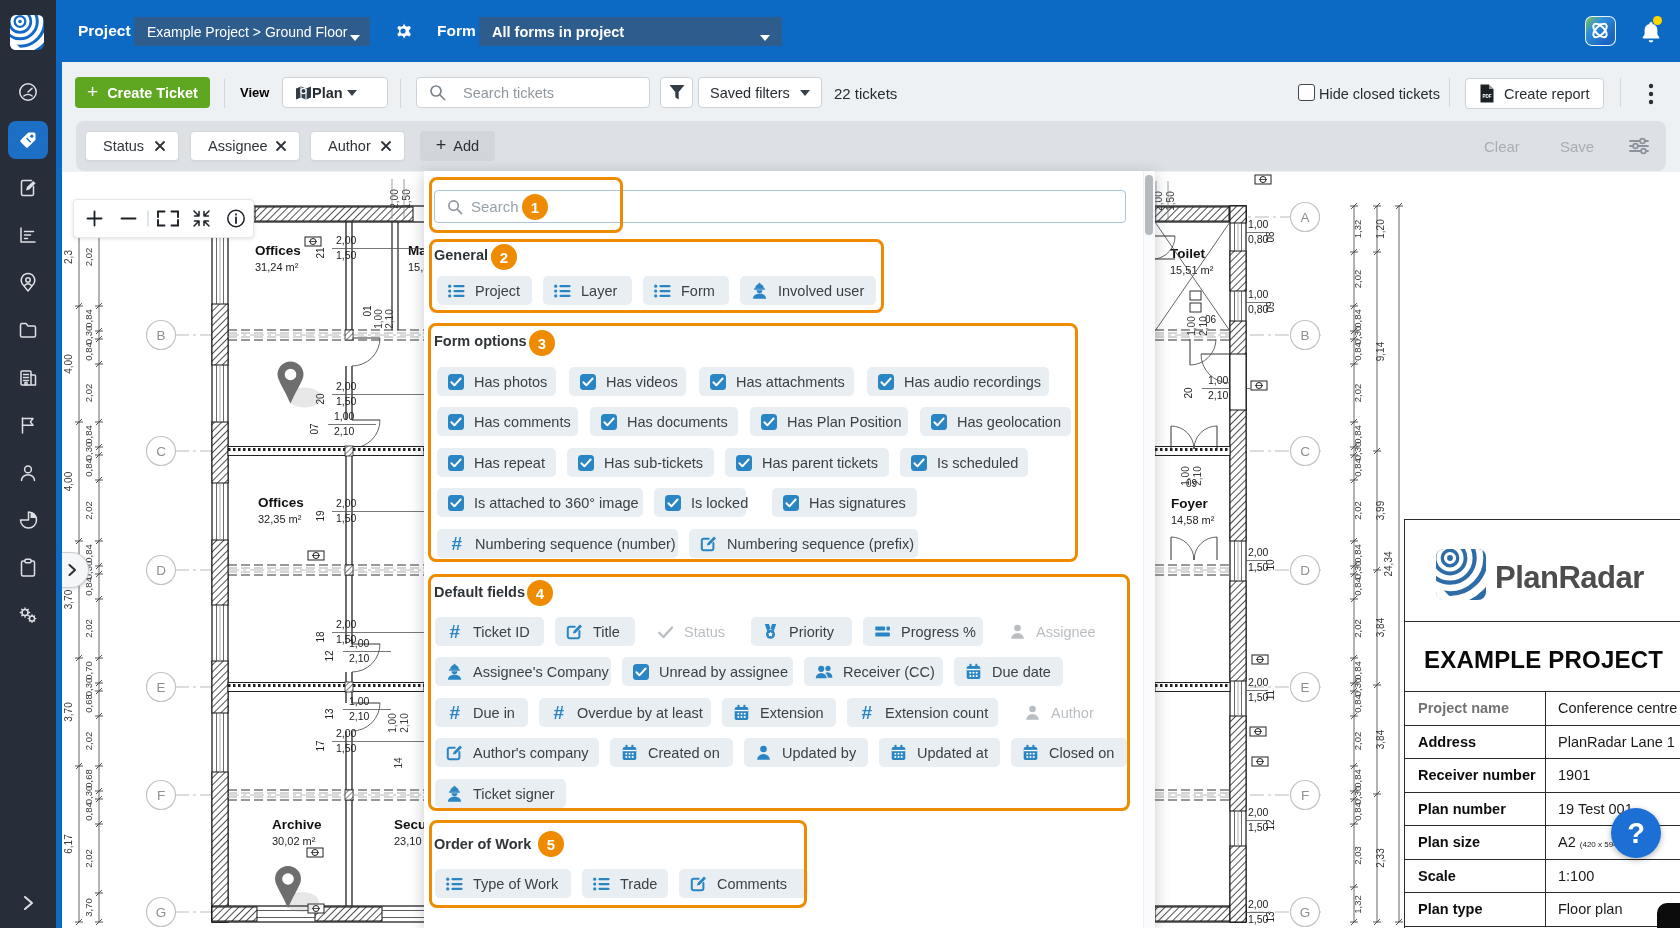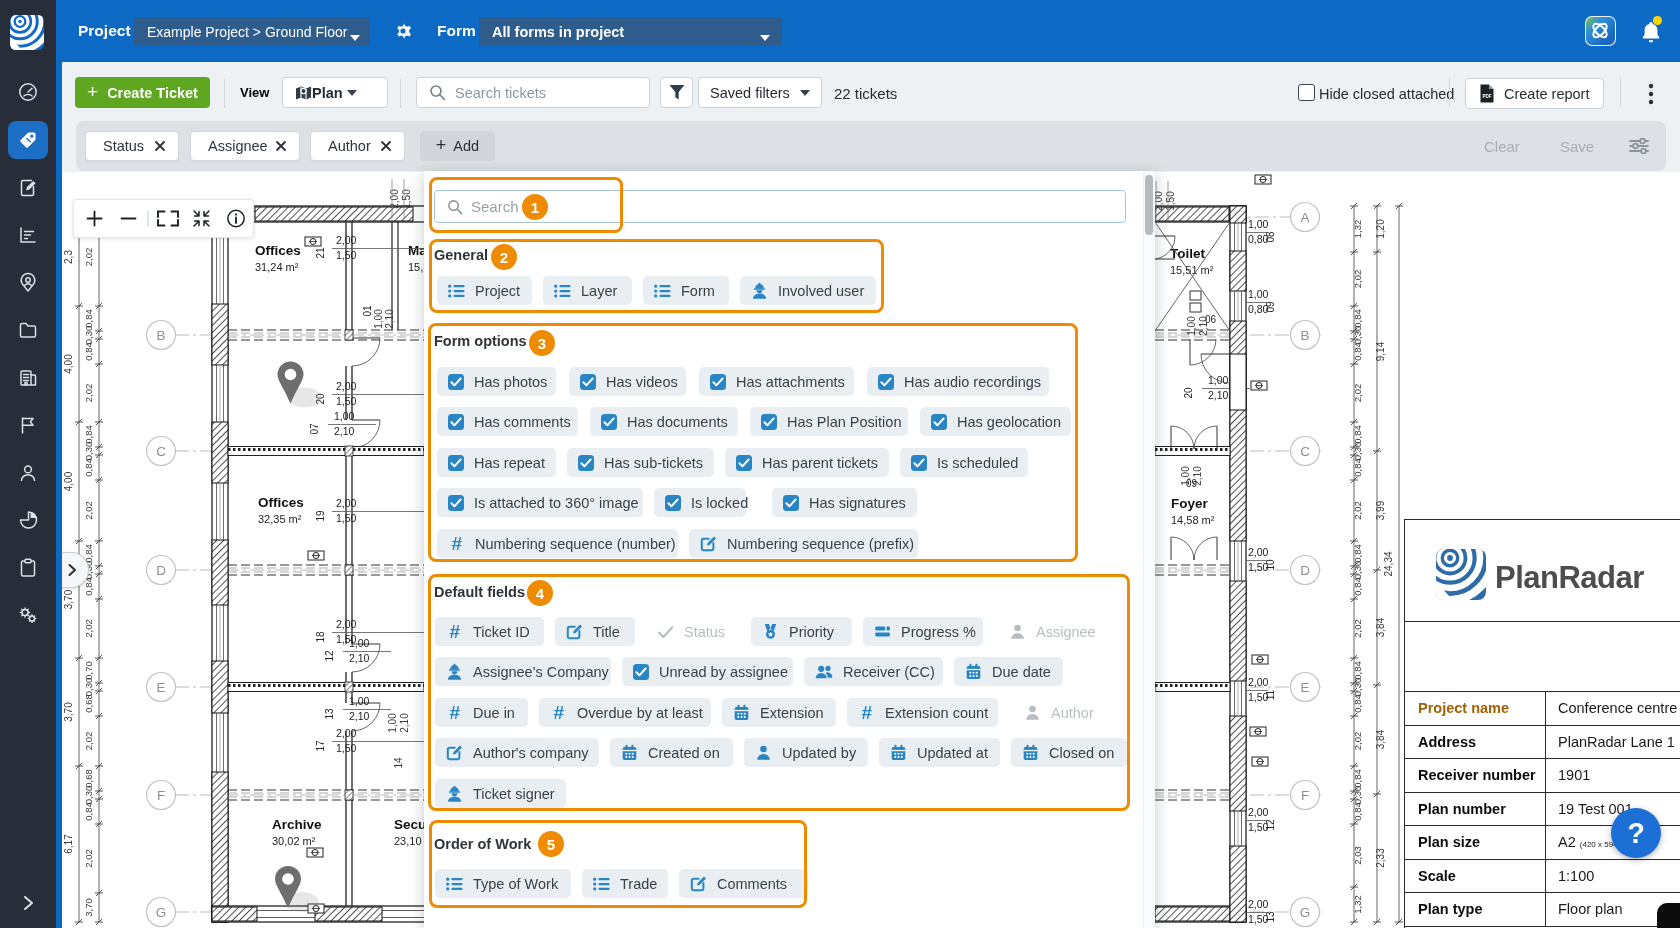--- a/index.html
+++ b/index.html
@@ -450,23 +450,24 @@
             <circle cx="14" cy="9" r="11.5" stroke-width="4.2"></circle>
             <circle cx="14" cy="9" r="20" stroke-width="5.2"></circle>
             <circle cx="14" cy="9" r="30" stroke-width="6.5"></circle>
             <circle cx="14" cy="9" r="42" stroke-width="8"></circle>
           </g>
 <path d="M0 51 L17 51 L0 33 z" fill="#fff"></path>
         </g>
       </svg></div>
 <div class="abs" style="left:90px;top:40px;font-size:31px;font-weight:bold;color:#4d4d4d;letter-spacing:-0.5px">PlanRadar</div>
 <div class="abs" style="left:0;top:101px;width:280px;border-top:1.5px solid #2a2a2a"></div>
+<div class="abs" style="left:19px;top:126px;font-size:24px;font-weight:bold;color:#0a0a0a;letter-spacing:0.2px">EXAMPLE PROJECT</div>
 <div class="abs" style="left:0;top:171.0px;width:280px;height:33.5px;border-top:1px solid #2a2a2a">
 <div class="abs" style="left:0;top:0;width:141px;height:33.5px;border-right:1px solid #2a2a2a"></div>
-<div class="abs" style="left:13px;top:8px;font-weight:bold;font-size:14.5px;color:#a16207">Project name</div>
+<div class="abs" style="left:13px;top:8px;font-weight:bold;font-size:14.5px;color:#737373">Project name</div>
 <div class="abs" style="left:153px;top:8px;font-size:14.5px;color:#1a1a1a">Conference centre</div>
     </div>
     <div class="abs" style="left:0;top:204.5px;width:280px;height:33.5px;border-top:1px solid #2a2a2a">
 <div class="abs" style="left:0;top:0;width:141px;height:33.5px;border-right:1px solid #2a2a2a"></div>
 <div class="abs" style="left:13px;top:8px;font-weight:bold;font-size:14.5px;color:#0c0c0c">Address</div>
 <div class="abs" style="left:153px;top:8px;font-size:14.5px;color:#1a1a1a">PlanRadar Lane 1</div>
     </div>
     <div class="abs" style="left:0;top:238.0px;width:280px;height:33.5px;border-top:1px solid #2a2a2a">
 <div class="abs" style="left:0;top:0;width:141px;height:33.5px;border-right:1px solid #2a2a2a"></div>
 <div class="abs" style="left:13px;top:8px;font-weight:bold;font-size:14.5px;color:#0c0c0c">Receiver number</div>
@@ -535,31 +536,31 @@
       </svg>
       <span style="margin:0 4px 0 0px">Plan</span>
       <span style="width:0;height:0;border-left:5px solid transparent;border-right:5px solid transparent;border-top:6px solid #39424b;display:inline-block"></span>
     </div>
 <div class="abs vdiv" style="left:338px;top:17px;height:29px"></div>
 <div class="abs btn" style="left:354px;top:15px;width:234px;padding:0 12px;color:#8e979e">
       <svg width="17" height="17" viewBox="0 0 17 17" fill="none" stroke="#7c858d" stroke-width="1.7" stroke-linecap="round">
         <circle cx="7" cy="7" r="5"></circle>
         <path d="M11 11 L15.5 15.5"></path>
       </svg>
-      <span style="margin-left:9px">Search tickets</span>
+      <span style="margin-left:17px">Search tickets</span>
     </div>
 <div class="abs btn" style="left:598px;top:15px;width:33px;justify-content:center">
       <svg width="18" height="17" viewBox="0 0 18 17">
         <path fill="#333d46" d="M1.5 1 h15 l-5.8 7 v7.6 l-3.4 -2.4 V8 z"></path>
       </svg>
     </div>
 <div class="abs btn" style="left:636px;top:15px;width:124px;padding:0 11px;justify-content:space-between;white-space:nowrap">Saved filters <span style="width:0;height:0;border-left:5px solid transparent;border-right:5px solid transparent;border-top:6px solid #39424b;display:inline-block"></span></div>
 <div class="abs" style="left:772px;top:23px;font-size:15px;color:#272c31">22 tickets</div>
 <div class="abs" style="left:1236px;top:22px;width:17px;height:17px;border:1.6px solid #3f464d;border-radius:3px;background:#fff"></div>
-<div class="abs" style="left:1257px;top:24px;font-size:14.5px;color:#272c31">Hide closed attached</div>
+<div class="abs" style="left:1257px;top:24px;font-size:14.5px;color:#272c31">Hide closed tickets</div>
 <div class="abs vdiv" style="left:1387px;top:16px;height:29px"></div>
 <div class="abs btn" style="left:1403px;top:16px;width:139px;padding:0 13px">
       <svg width="16" height="19" viewBox="0 0 16 19">
         <path fill="#1c2126" d="M1.5 0.5 h8.5 l4.5 4.5 v13.5 h-13 z"></path>
         <path fill="#fff" d="M10 0.5 l4.5 4.5 h-4.5 z" opacity="0.55"></path>
         <text x="8" y="13.5" fill="#fff" font-size="4.6" font-weight="bold" text-anchor="middle" font-family="Liberation Sans,sans-serif">PDF</text>
       </svg>
       <span style="margin-left:9px">Create report</span>
     </div>
 <div class="abs vdiv" style="left:1558px;top:16px;height:29px"></div>

